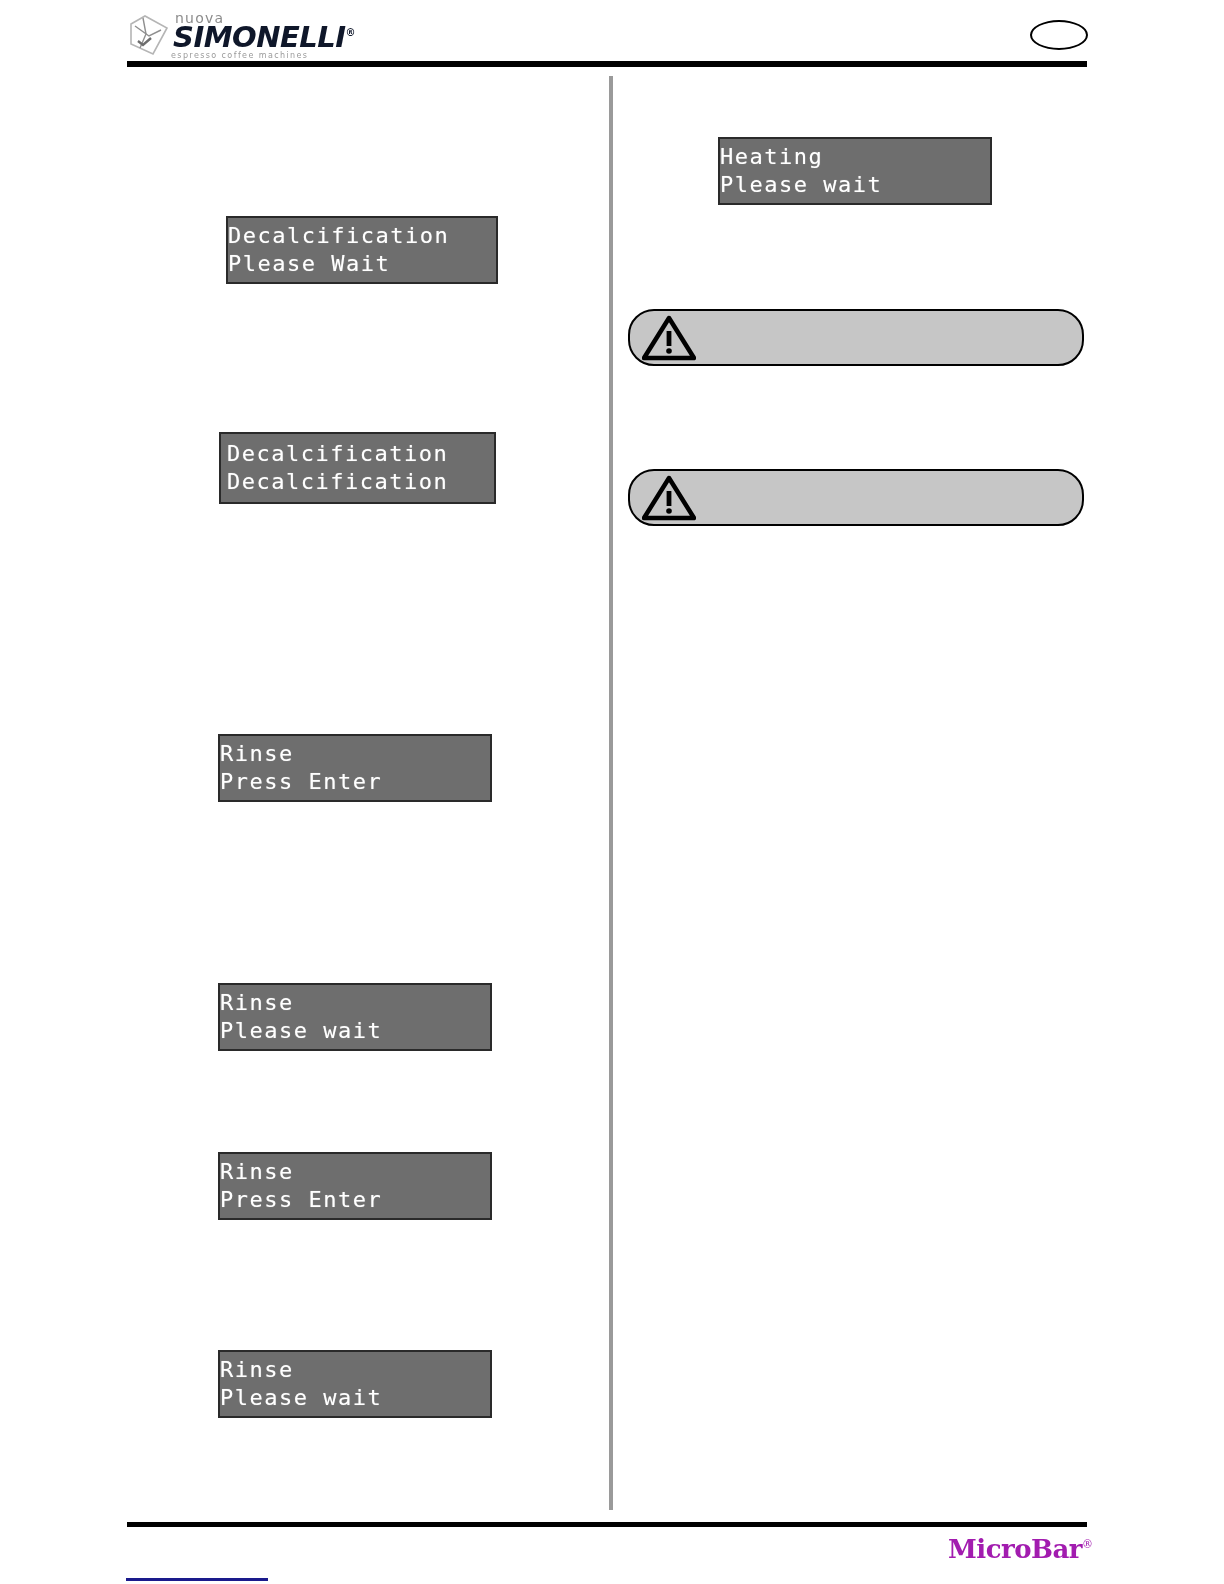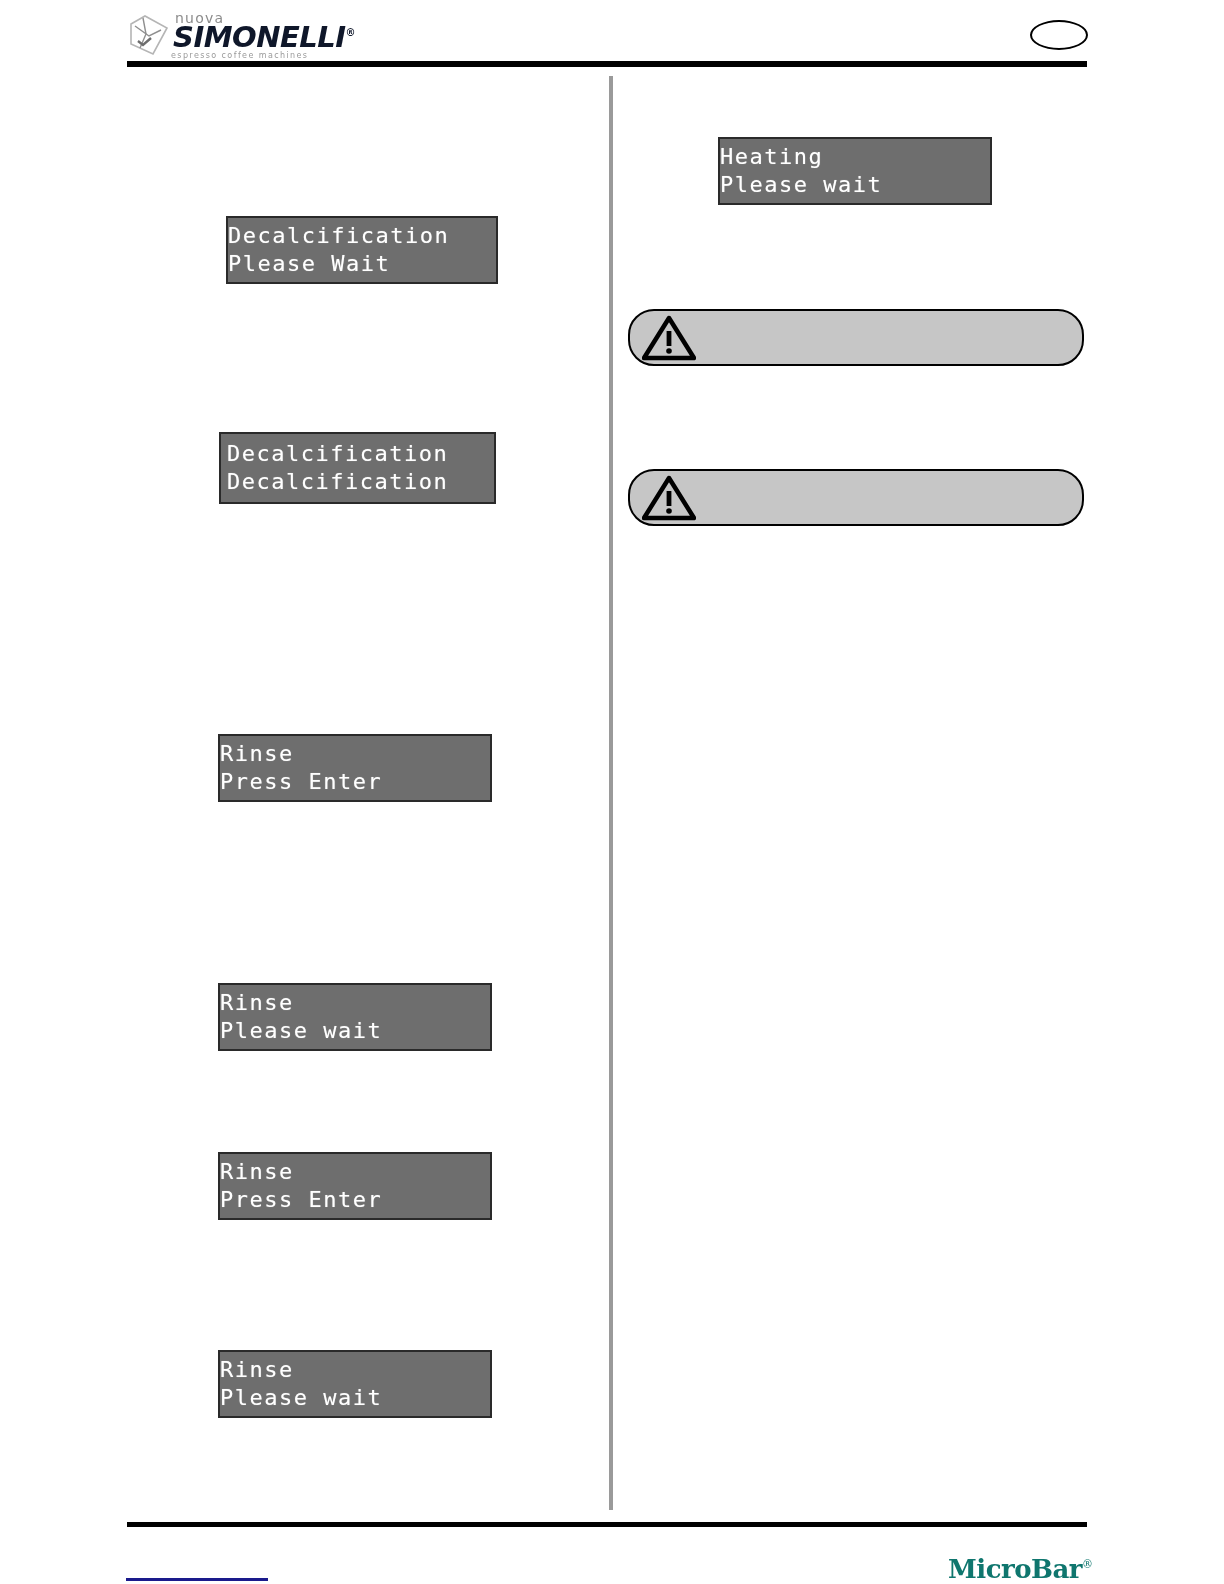--- a/index.html
+++ b/index.html
@@ -145,23 +145,22 @@
     left: 127px; top: 1522px;
     width: 960px; height: 5px;
     background: #000;
   }
   #footer-brand {
     position: absolute;
     left: 948px; top: 1534px;
     font-family: "DejaVu Serif", serif;
     font-size: 26px;
     font-weight: 700;
-    color: #0f766e;
+    color: #a21caf;
     letter-spacing: -0.5px;
-    margin-top: 20px;
   }
   #footer-brand .reg {
     font-size: 11px;
     vertical-align: super;
     font-weight: 400;
   }
   #footer-accent {
     position: absolute;
     left: 126px; top: 1578px;
     width: 142px; height: 3px;

